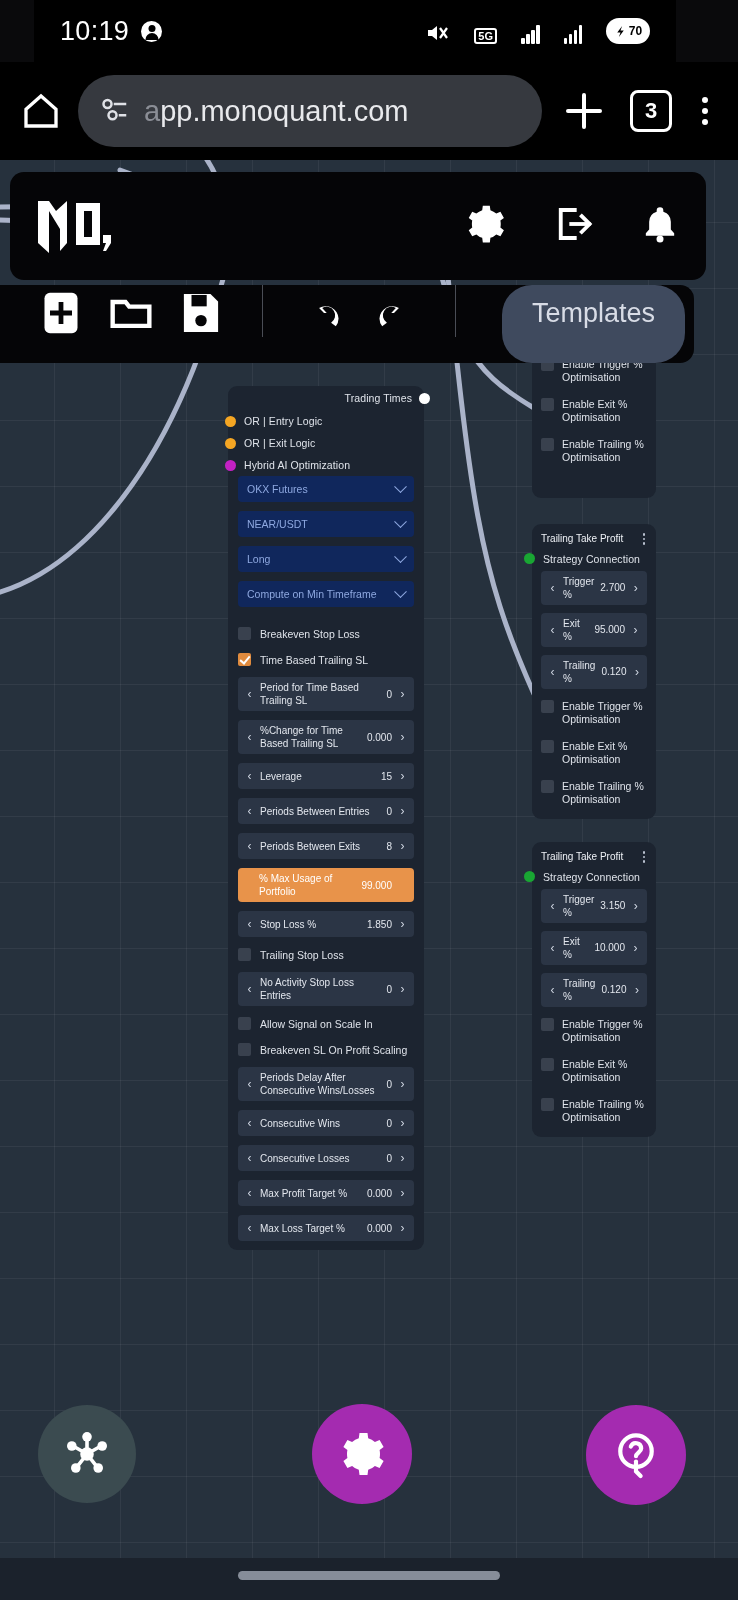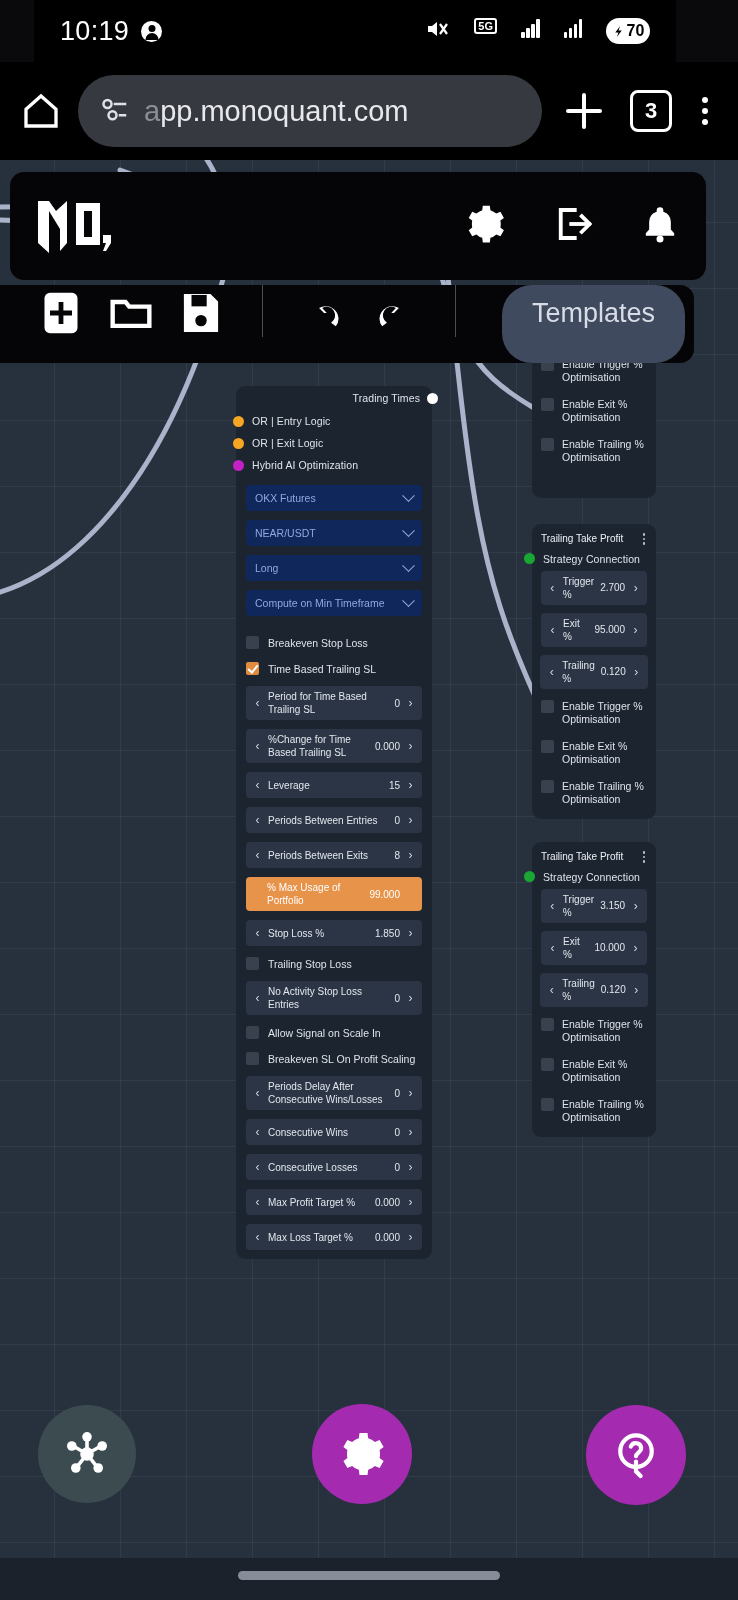--- a/index.html
+++ b/index.html
@@ -14,35 +14,35 @@
   
   .statusbar {
     position: absolute; top: 0; left: 0; width: 642px; height: 62px;
     background: #000; color: #fff;
     display: flex; align-items: center; justify-content: space-between;
     padding: 0 26px;
     margin-left: 34px;
   }
   .sb-left { display: flex; align-items: center; gap: 12px; }
   .sb-time { font-size: 27px; letter-spacing: .3px; }
-  .sb-right { display: flex; align-items: flex-start; gap: 24px; }
+  .sb-right { display: flex; align-items: flex-end; gap: 24px; }
   .icon-person { width: 21px; height: 21px; border-radius: 50%; background: #fff; position: relative; }
   .icon-person::after { content:""; position:absolute; left:50%; top:4px; width:7px; height:7px; border-radius:50%; background:#000; transform:translateX(-50%); }
   .icon-person::before { content:""; position:absolute; left:50%; bottom:2px; width:13px; height:7px; border-radius:7px 7px 0 0; background:#000; transform:translateX(-50%); }
   .badge5g {
     font-size: 11px; font-weight: bold; color:#fff;
     border:2px solid #fff; border-radius:3px; padding:0 2px; line-height:12px;
   }
   .sig { display:flex; align-items:flex-end; gap:1.5px; height:20px; }
   .sig i { display:block; width:3.5px; background:#fff; border-radius:1px; }
   .sig i:nth-child(1){height:6px;} .sig i:nth-child(2){height:10px;}
   .sig i:nth-child(3){height:14px;} .sig i:nth-child(4){height:19px;}
   .battery {
     width: 44px; height: 26px; border-radius: 13px; background:#fff; color:#000;
-    font-size:16px; font-weight:bold; display:flex; align-items:center; justify-content:center;
+    font-size:12px; font-weight:bold; display:flex; align-items:center; justify-content:center;
     gap:1px;
   }
   .mutewrap { position:relative; width:24px; height:22px; }
 
   
   .chrome {
     position: absolute; top: 62px; left: 0; width: 738px; height: 98px;
     background: #000; display: flex; align-items: center; padding: 0 18px; gap: 6px;
   }
   .home-icon { width: 46px; height: 46px; display:flex;align-items:center;justify-content:center; }
@@ -96,30 +96,30 @@
   .tb-btn { width: 62px; height: 56px; display:flex; align-items:center; justify-content:center; }
   .tb-sep { width: 1px; height: 52px; background:#4a4d55; margin: 0 22px; }
   .templates-btn {
     margin-left: 16px; background:#3f4a5e; color:#d8dce6;
     border-radius: 30px; padding: 13px 30px; font-size: 27px;
     font-family: "Liberation Sans", sans-serif;
   }
 
   
   .node { position: absolute; background: #1c2430; border-radius: 9px; }
-  .node-strategy { left: 236px; top: 386px; width: 196px; padding: 0 0 9px 0; }
+  .node-strategy { left: 228px; top: 386px; width: 196px; padding: 0 0 9px 0; }
 
   .port-row { display: flex; align-items: center; gap: 8px; padding: 5px 0 5px 0; }
   .port-dot { width: 11px; height: 11px; border-radius: 50%; flex: none; }
   .port-dot.left { margin-left: -5px; }
   .port-label { color:#dfe3ea; font-size: 10.5px; letter-spacing:.1px; }
 
   .node-head-out { height: 24px; display:flex; align-items:center; justify-content:flex-end; padding-right:0; }
 
-  .fields { padding: 0 10px; display: flex; flex-direction: column; gap: 9px; margin-top: 9px; }
+  .fields { padding: 0 10px; display: flex; flex-direction: column; gap: 9px; margin-top: 0; }
   .select {
     background: #10275c; border-radius: 4px; height: 26px;
     display:flex; align-items:center; justify-content:space-between;
     padding: 0 9px; color:#8ea8e0; font-size: 10.5px;
   }
   .chev { width:9px; height:9px; border-right:1.6px solid #8ea8e0; border-bottom:1.6px solid #8ea8e0; transform: rotate(45deg) translate(-2px,-2px); }
 
   .checkrow { display:flex; align-items:center; gap:9px; padding: 2px 0; }
   .cbox { width: 13px; height: 13px; border-radius: 2px; background:#39414e; flex:none; }
   .cbox.checked { background:#e08b3e; position:relative; }
@@ -143,21 +143,21 @@
 
   
   .node-ttp { width: 124px; left: 532px; padding-bottom: 10px; }
   .ttp-head {
     display:flex; align-items:center; justify-content:space-between;
     padding: 7px 8px 6px 9px;
   }
   .ttp-title { color:#eef1f6; font-size: 10px; }
   .dots3 { display:flex; flex-direction:column; gap:2px; align-items:center; padding:2px 3px; }
   .dots3 i { width:2.5px; height:2.5px; background:#b9c1cf; border-radius:50%; display:block; }
-  .ttp-body { padding: 0 9px; display:flex; flex-direction:column; gap:8px;align-items:center; }
+  .ttp-body { padding: 0 9px; display:flex; flex-direction:column; gap:8px; }
   .ttp-port { display:flex; align-items:center; gap:8px; margin: 0 0 6px -4px; padding-left: 5px; }
   .ttp-check { display:flex; align-items:flex-start; gap:8px; padding: 3px 0; }
   .ttp-check .chk-label { line-height: 13px; }
 
   .node-partial { width: 124px; left: 532px; top: 300px; height: 198px; overflow:hidden; }
 
   
   .fab { position:absolute; border-radius:50%; display:flex; align-items:center; justify-content:center; }
   .fab-graph { left: 38px; top: 1405px; width: 98px; height: 98px; background:#3b4b50; }
   .fab-gear  { left: 312px; top: 1404px; width: 100px; height: 100px; background:#a42bb0; }

